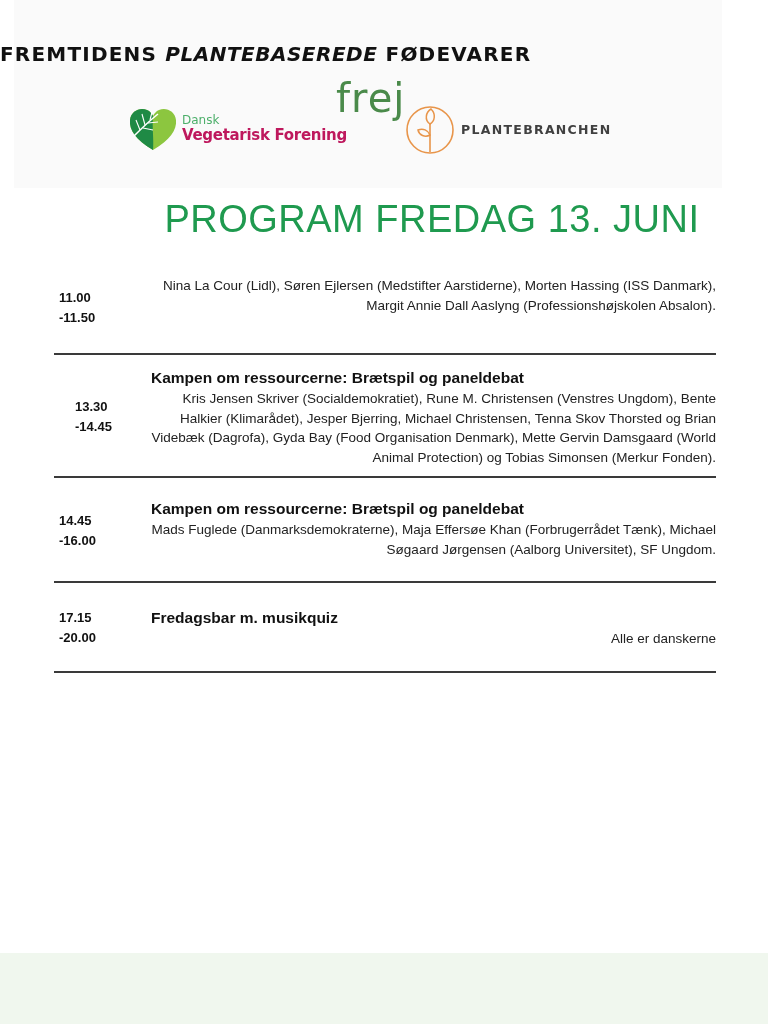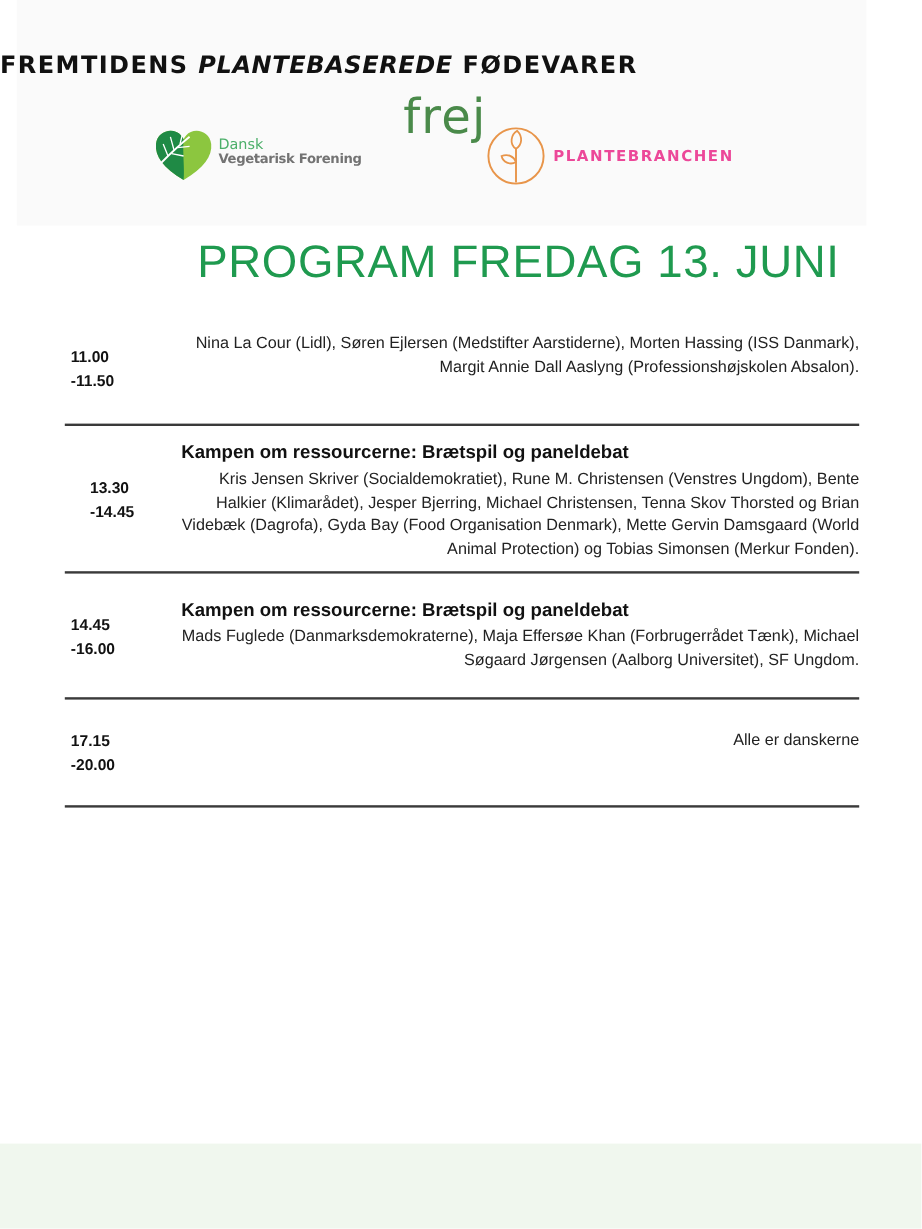--- a/index.html
+++ b/index.html
@@ -20,31 +20,31 @@
     }
     .tagline .hand { font-style: italic; letter-spacing: 0.5px; }
 
     .logo-dvf { position: absolute; left: 128px; top: 106px; width: 210px; height: 46px; }
     .logo-dvf svg { position: absolute; left: 0; top: 0; }
     .dvf-small {
       position: absolute; left: 54px; top: 7px; font-size: 12px; color: #4caf6a;
       font-family: "DejaVu Sans", sans-serif;
     }
     .dvf-big {
-      position: absolute; left: 54px; top: 20px; font-size: 11px; font-weight: bold;
-      color: #737373; font-family: "DejaVu Sans", sans-serif; white-space: nowrap; letter-spacing: -0.3px;
+      position: absolute; left: 54px; top: 20px; font-size: 15px; font-weight: bold;
+      color: #be185d; font-family: "DejaVu Sans", sans-serif; white-space: nowrap; letter-spacing: -0.3px;
     }
     .logo-frej {
       position: absolute; left: 336px; top: 78px; font-size: 40px; color: #4a8a4a;
       font-family: "DejaVu Sans", sans-serif; letter-spacing: 1px; line-height: 1;
     }
     .logo-pb { position: absolute; left: 404px; top: 104px; width: 220px; height: 52px; }
     .logo-pb svg { position: absolute; left: 0; top: 0; }
     .pb-text {
-      position: absolute; left: 57px; top: 18px; font-size: 12.5px; color: #ec4899;
+      position: absolute; left: 57px; top: 18px; font-size: 12.5px; color: #404040;
       letter-spacing: 1.3px; font-family: "DejaVu Sans", sans-serif; font-weight: bold;
     }
 
     .program-title {
       position: absolute; left: 0; width: 768px; top: 198px; text-align: center;
       font-size: 38px; color: #1f9a4f; letter-spacing: 0.5px;
       font-family: "Liberation Sans Narrow", "Liberation Sans", sans-serif;
       padding-left: 48px;
     }
 
@@ -128,17 +128,18 @@
     <div class="desc">Mads Fuglede (Danmarksdemokraterne), Maja Effersøe Khan (Forbrugerrådet Tænk), Michael Søgaard Jørgensen (Aalborg Universitet), SF Ungdom.</div>
   </div>
 </div>
 
 <div class="row" style="top:583px;height:88px;">
   <div class="time" style="top:25px;">
     <div>17.15</div>
     <div>-20.00</div>
   </div>
   <div class="content" style="top:24px;">
+    <div class="title">Fredagsbar m. musikquiz</div>
     <div class="desc">Alle er danskerne</div>
   </div>
 </div>
 
 <div class="footer-band"></div>
 
 </body></html>

